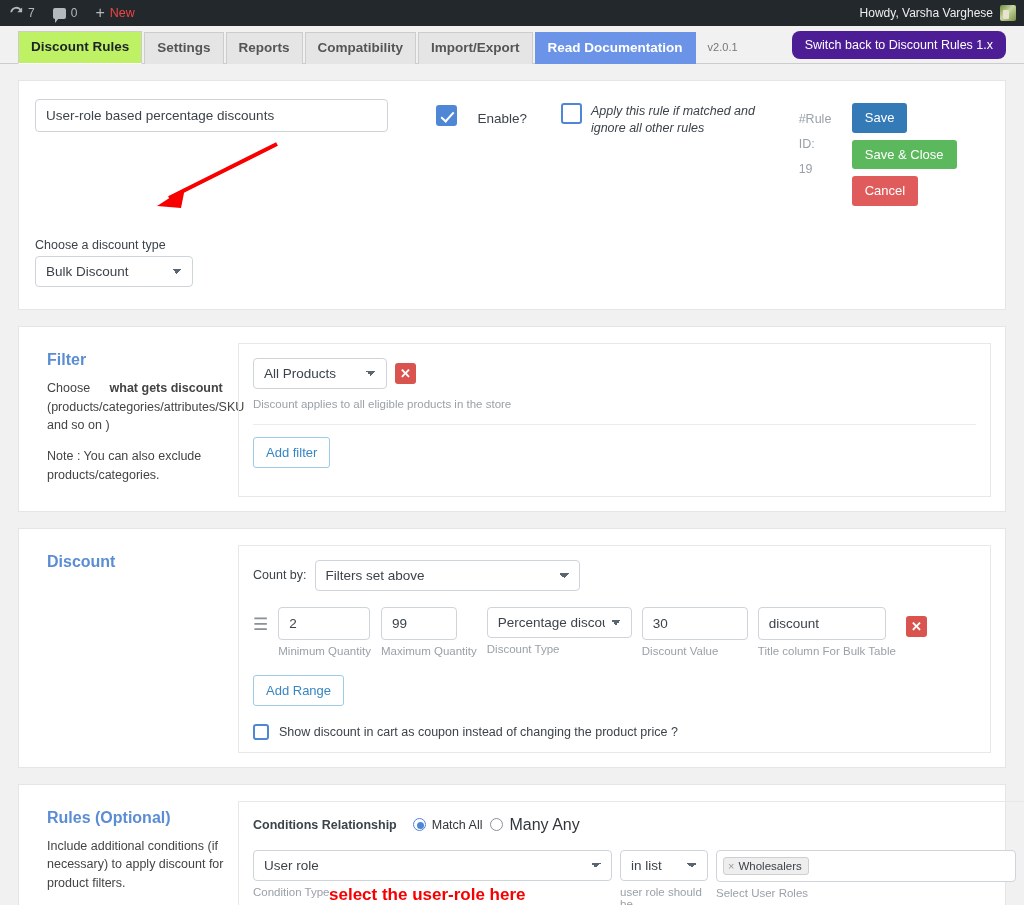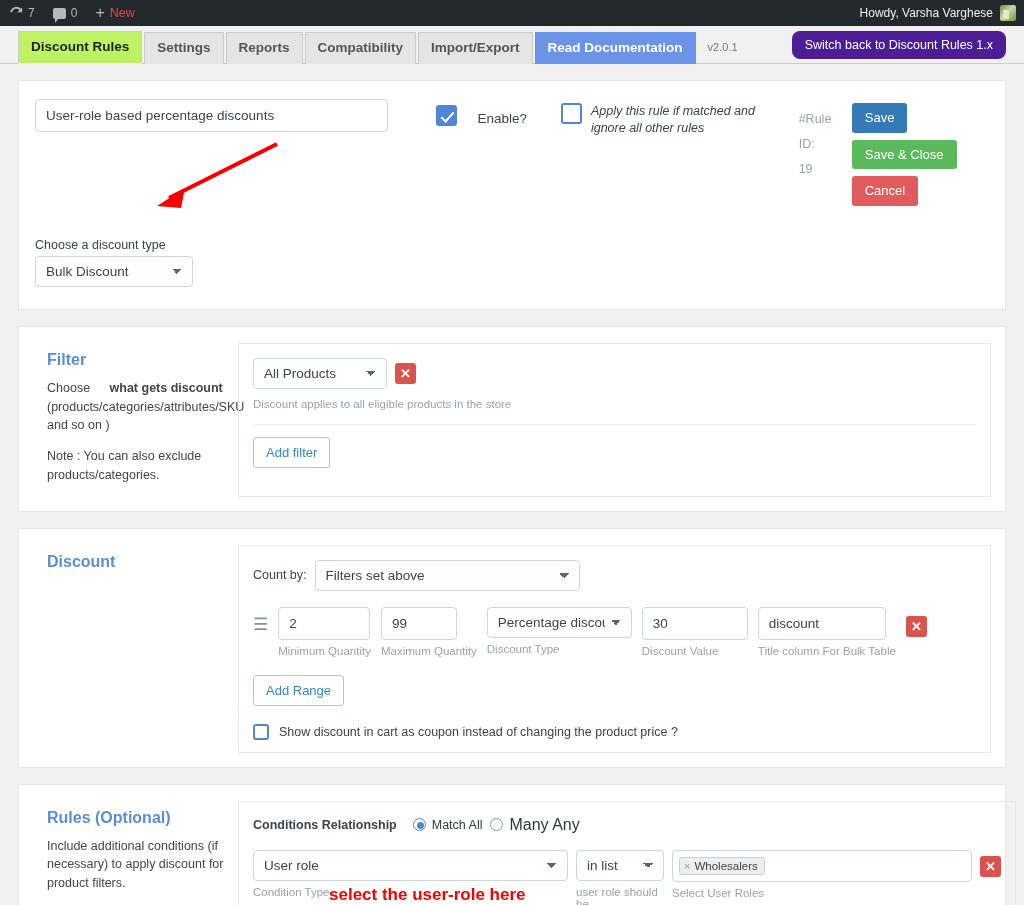--- a/index.html
+++ b/index.html
@@ -350,21 +350,21 @@
           <span style="font-size:12.5px;">Match All</span>
         </span>
         <span class="inline" style="gap:6px;margin-left:-8px;">
           <span class="radio"></span>
           <span style="font-size:16px;">Many Any</span>
         </span>
       </div>
 
       <div class="inline" style="gap:8px; margin-top:16px; align-items:flex-start;">
         <div>
-          <select class="sel" style="width:315px;">
+          <select class="sel" style="width:359px;">
             <option>User role</option>
           </select>
           <span class="fieldlabel">Condition Type</span>
         </div>
         <div>
           <select class="sel" style="width:88px;">
             <option>in list</option>
           </select>
           <span class="fieldlabel">user role should be</span>
         </div>

